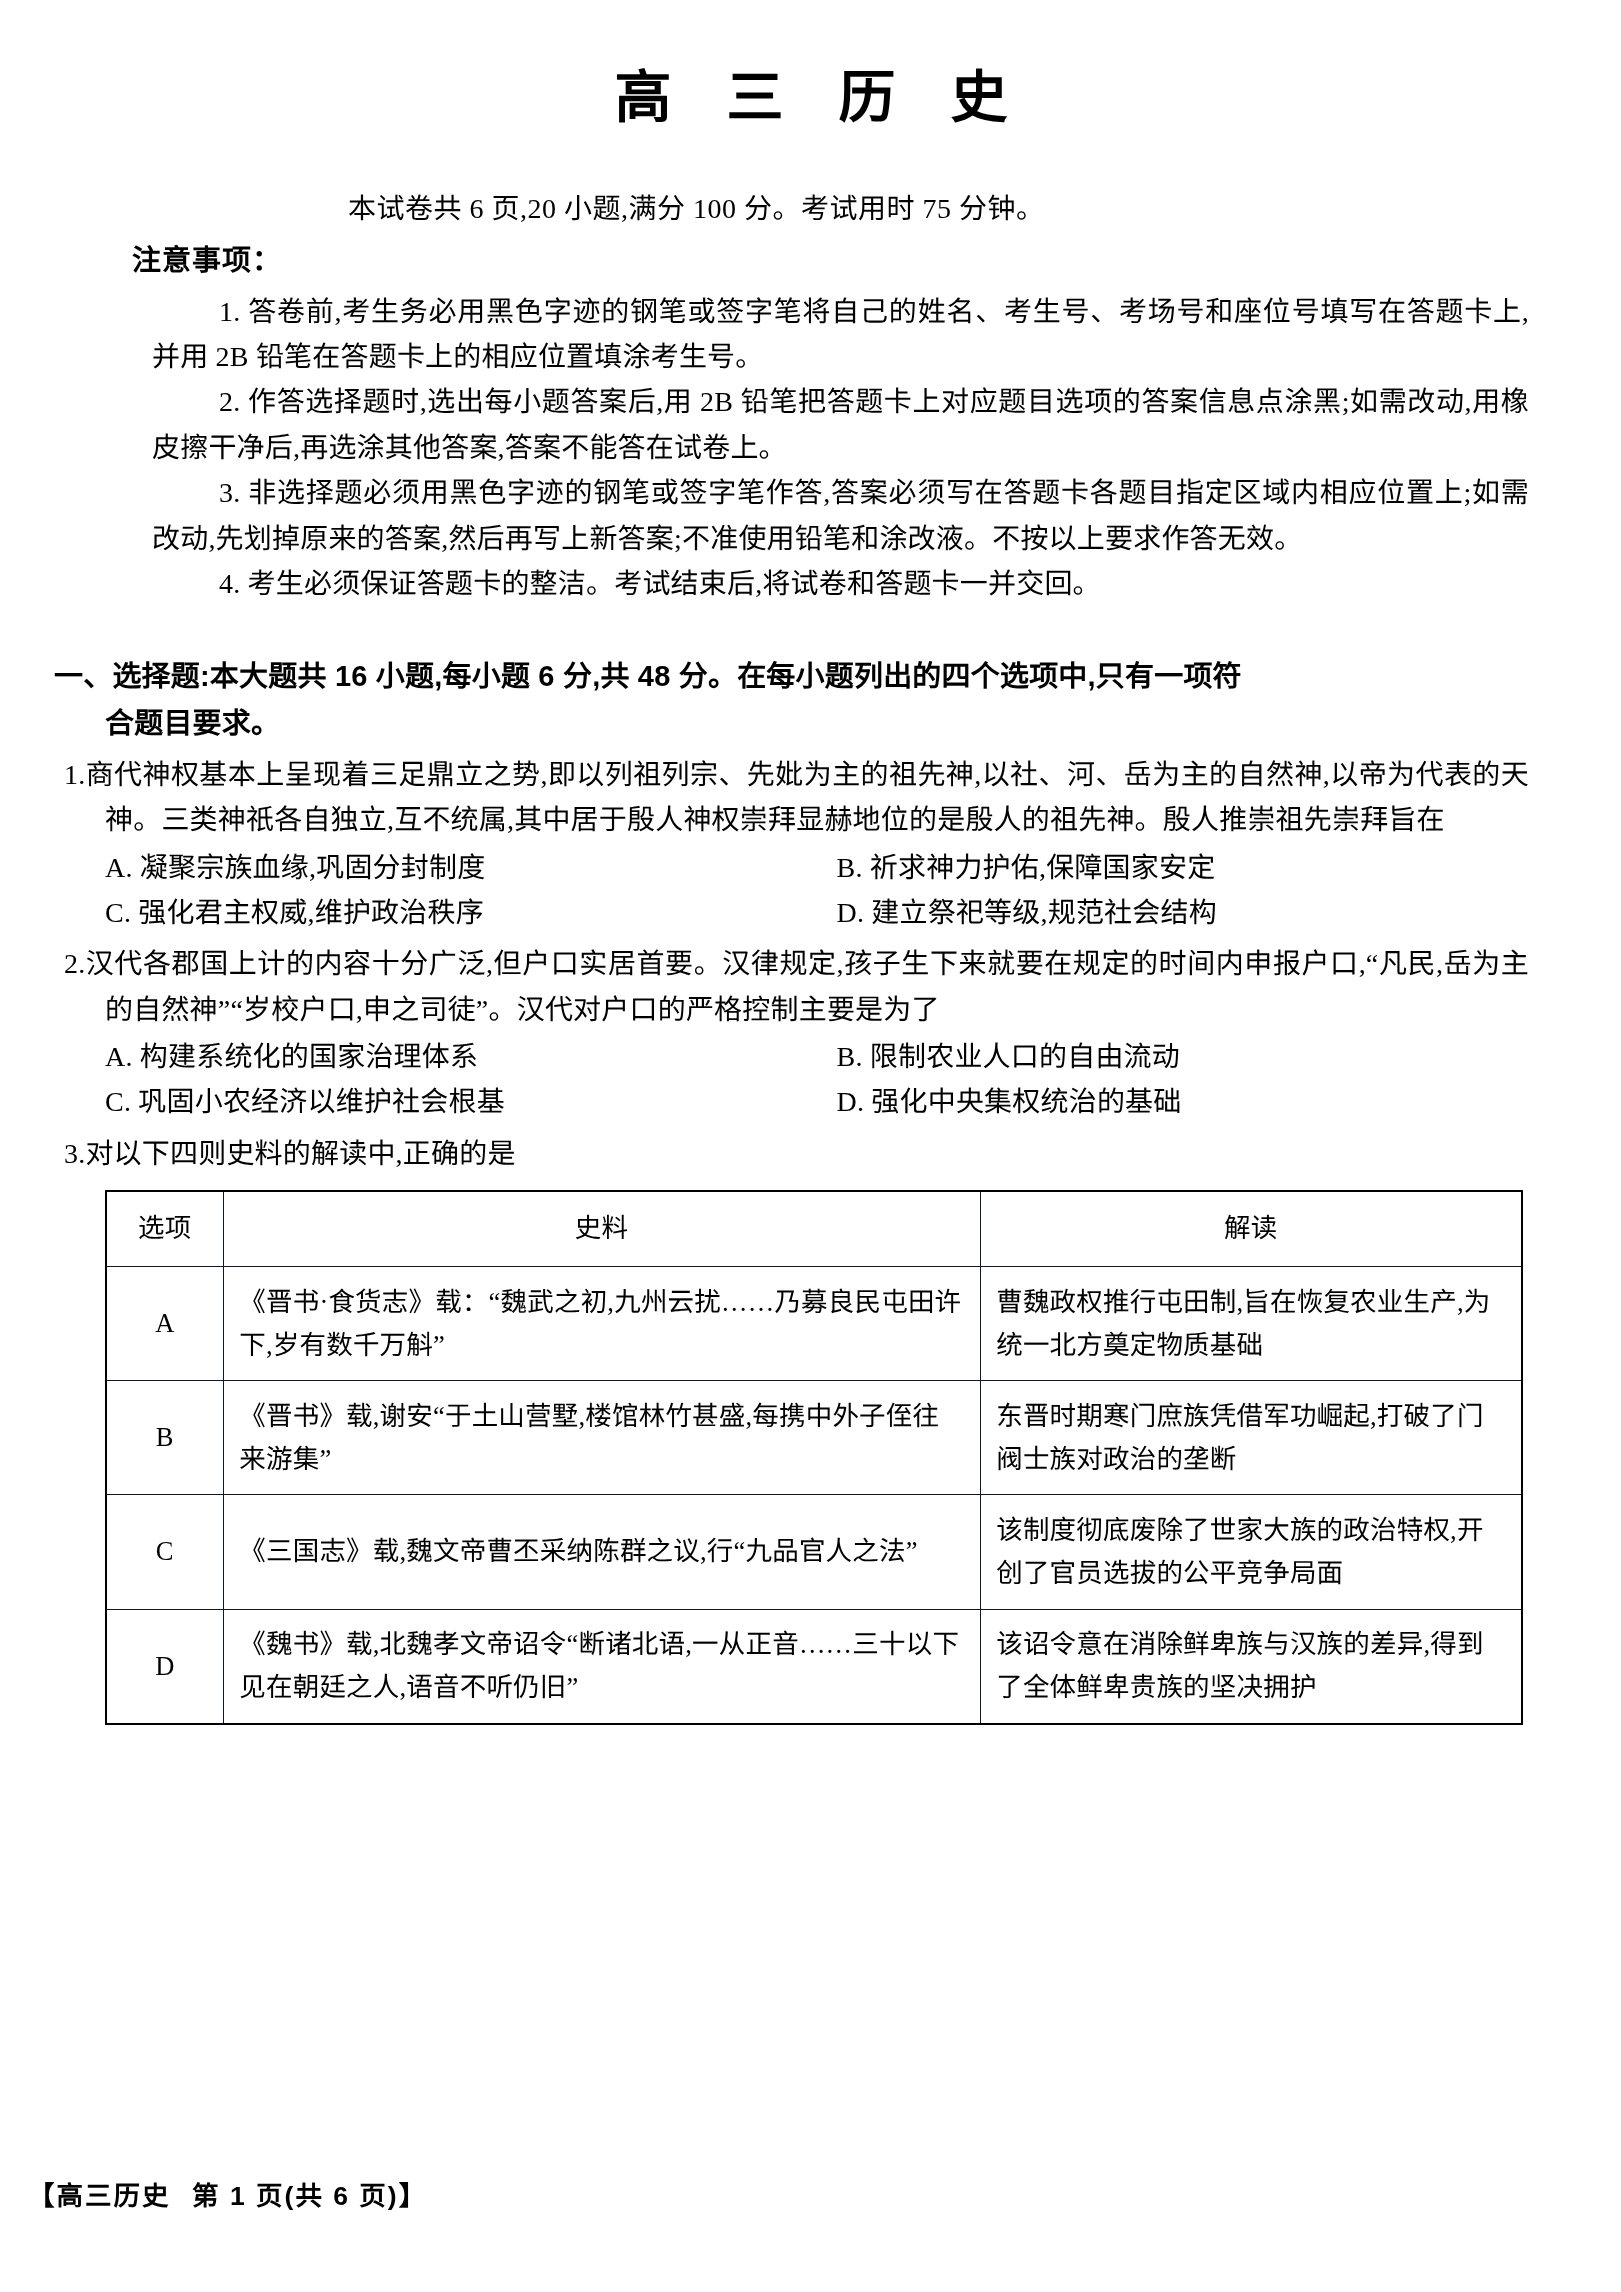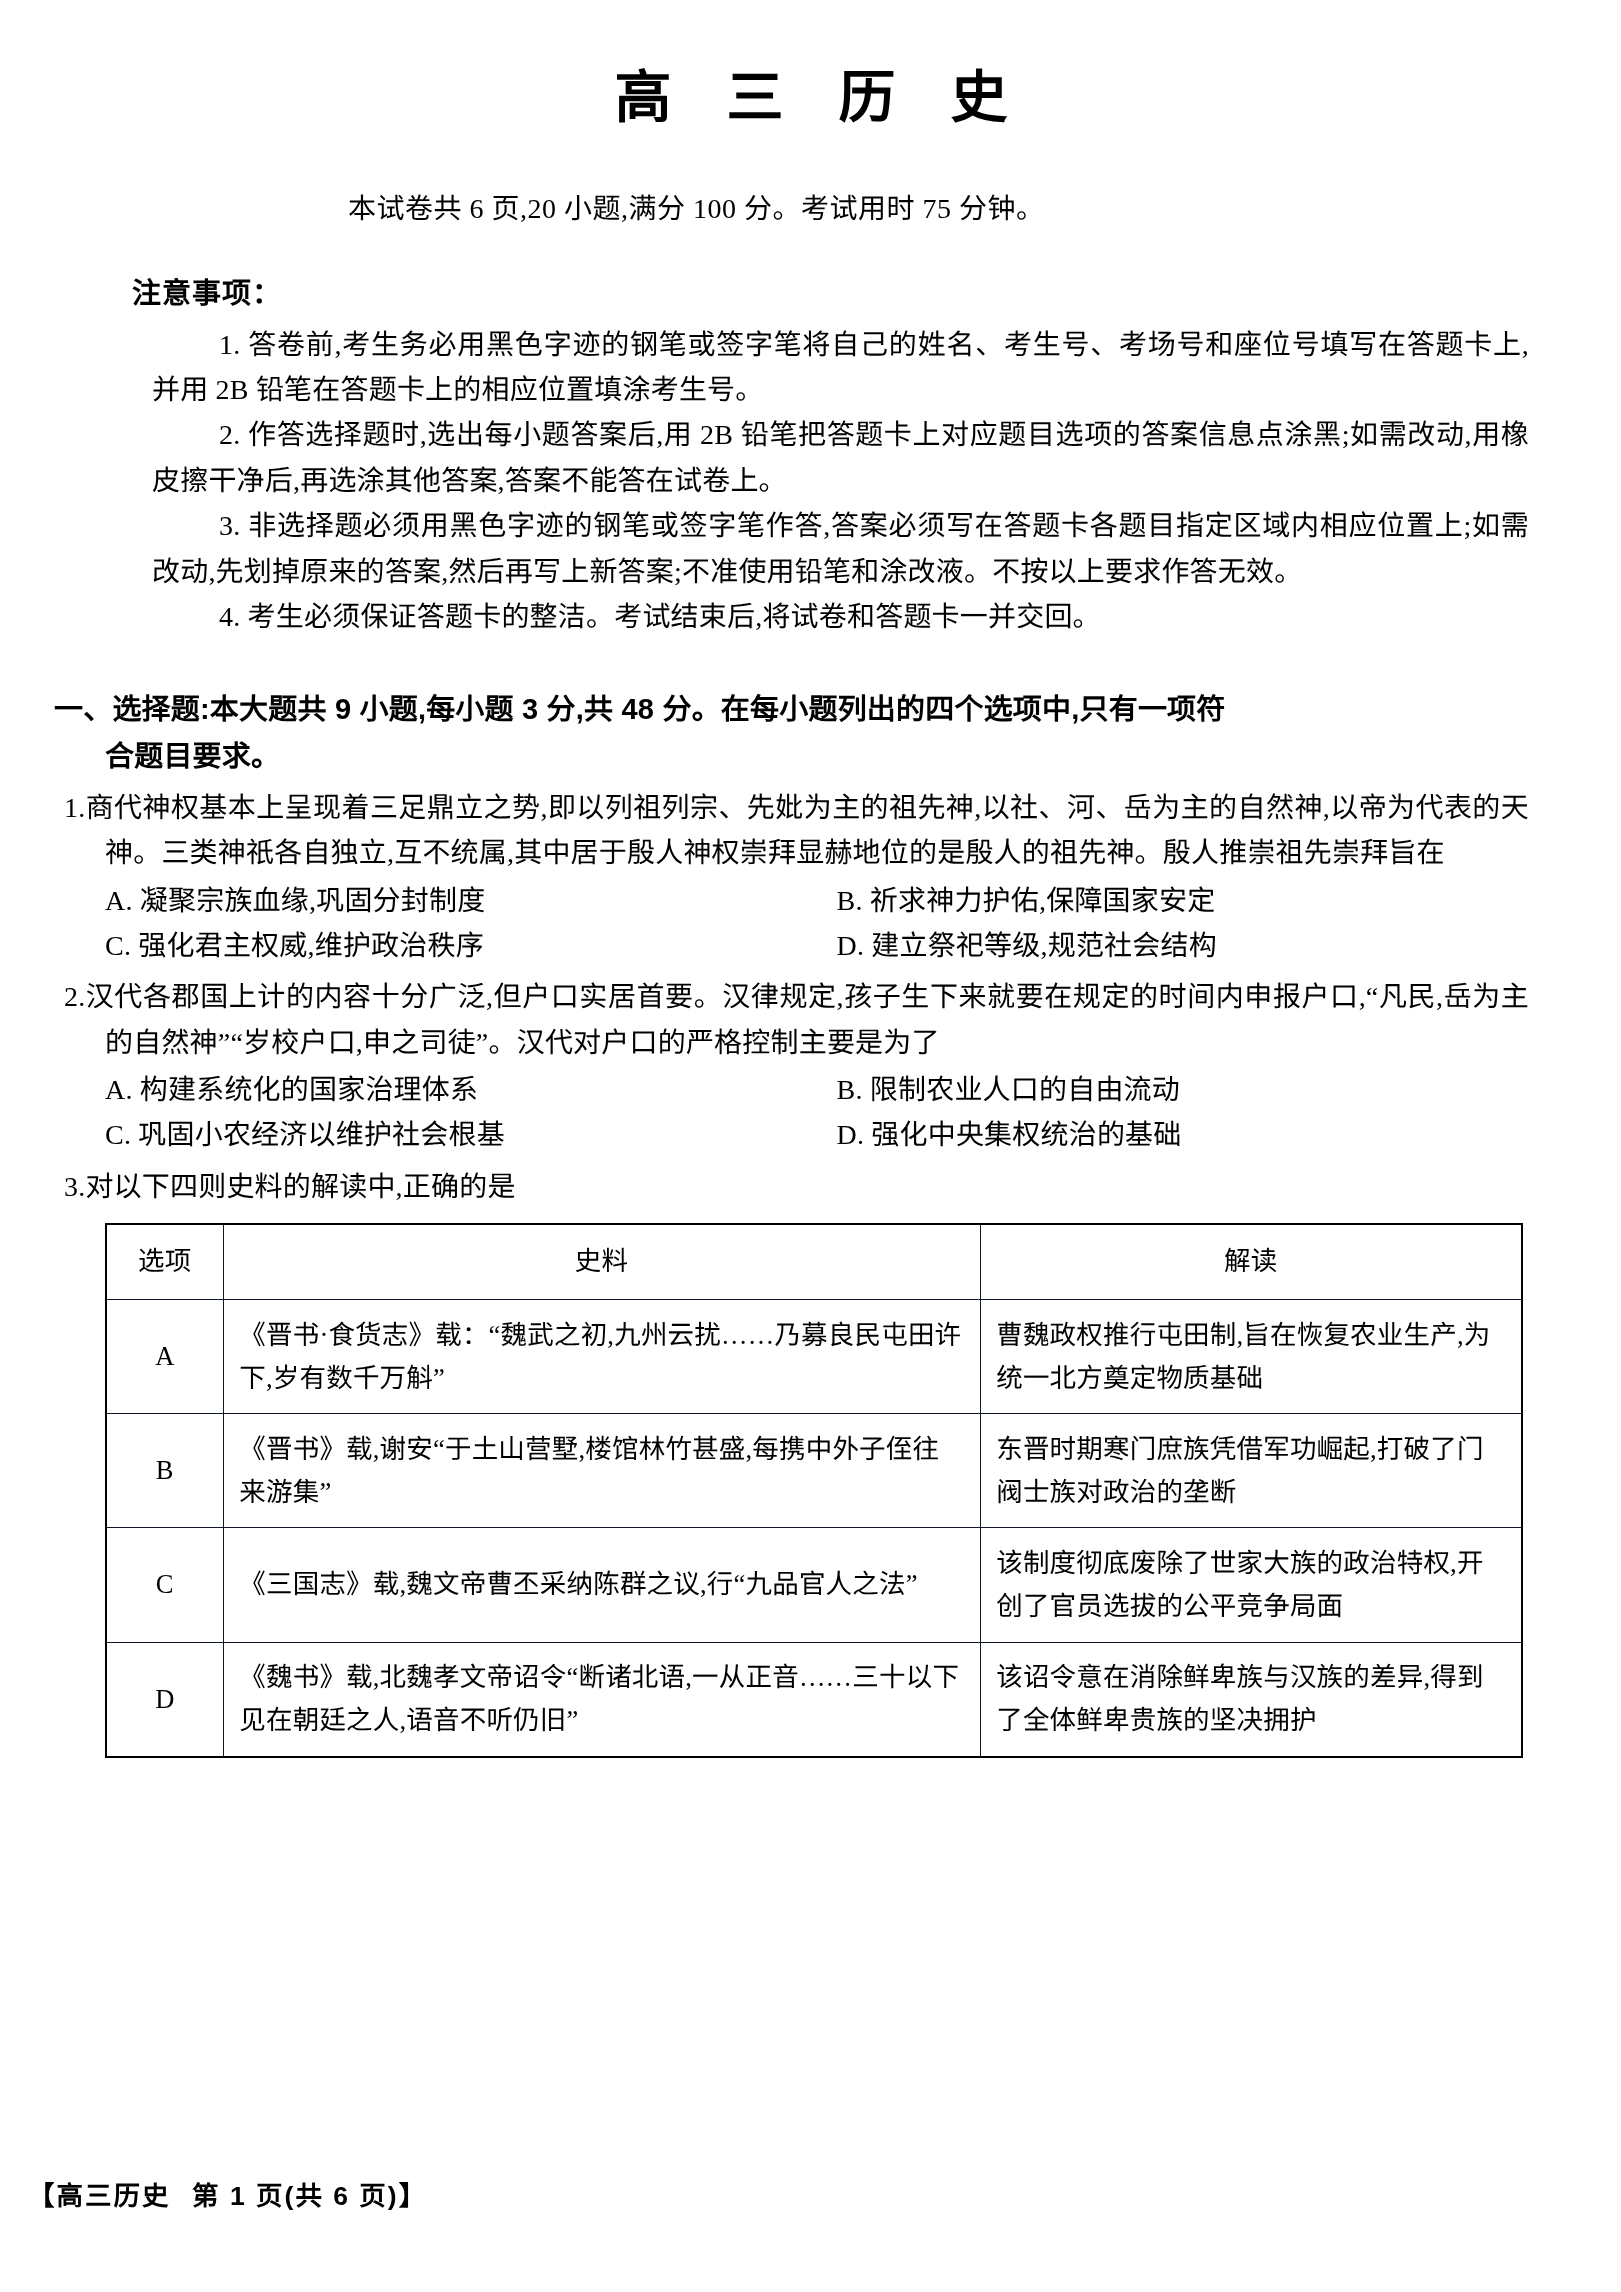--- a/index.html
+++ b/index.html
@@ -48,21 +48,21 @@
     line-height: 1.55;
     margin-top: 51px;
     padding-left: 294px;
     letter-spacing: 0.5px;
   }
 
   
   .notice-head {
     font-size: 29px;
     font-weight: bold;
-    margin-top: 39px;
+    margin-top: 6px;
     padding-left: 78px;
     font-family: Liberation Mono, monospace;
     letter-spacing: 1px;
   }
   .notice-list {
     margin-top: 9.8px;
   }
   .notice-item {
     font-size: 28px;
     line-height: 1.62;
@@ -185,21 +185,21 @@
     <div class="notice-head">注意事项：</div>
 
     <div class="notice-list">
       <div class="notice-item">1. 答卷前,考生务必用黑色字迹的钢笔或签字笔将自己的姓名、考生号、考场号和座位号填写在答题卡上,并用 2B 铅笔在答题卡上的相应位置填涂考生号。</div>
       <div class="notice-item">2. 作答选择题时,选出每小题答案后,用 2B 铅笔把答题卡上对应题目选项的答案信息点涂黑;如需改动,用橡皮擦干净后,再选涂其他答案,答案不能答在试卷上。</div>
       <div class="notice-item">3. 非选择题必须用黑色字迹的钢笔或签字笔作答,答案必须写在答题卡各题目指定区域内相应位置上;如需改动,先划掉原来的答案,然后再写上新答案;不准使用铅笔和涂改液。不按以上要求作答无效。</div>
       <div class="notice-item">4. 考生必须保证答题卡的整洁。考试结束后,将试卷和答题卡一并交回。</div>
     </div>
 
     <div class="section-head">
-      <span>一、选择题:</span><span>本大题共 9 小题,每小题 3 分,共 48 分。在每小题列出的四个选项中,只有一项符</span>
+      <span>一、选择题:</span><span>本大题共 16 小题,每小题 6 分,共 48 分。在每小题列出的四个选项中,只有一项符</span>
       <span class="cont">合题目要求。</span>
     </div>
 
     <div class="question">
       <div class="q-body">
         <span>1.</span><span>商代神权基本上呈现着三足鼎立之势,即以列祖列宗、先妣为主的祖先神,以社、河、岳为主的自然神,以帝为代表的天神。三类神祇各自独立,互不统属,其中居于殷人神权崇拜显赫地位的是殷人的祖先神。殷人推崇祖先崇拜旨在</span>
       </div>
       <div class="opts">
         <div class="opt-row">
           <div class="opt">A. 凝聚宗族血缘,巩固分封制度</div>

